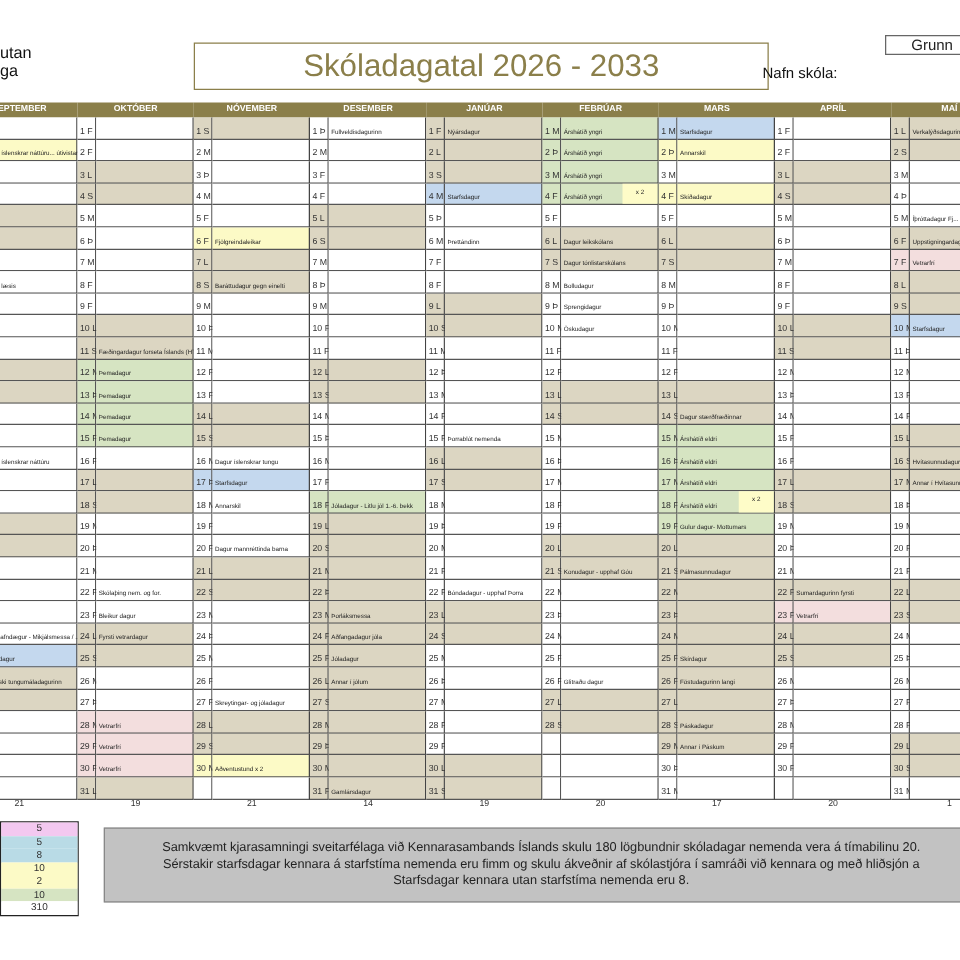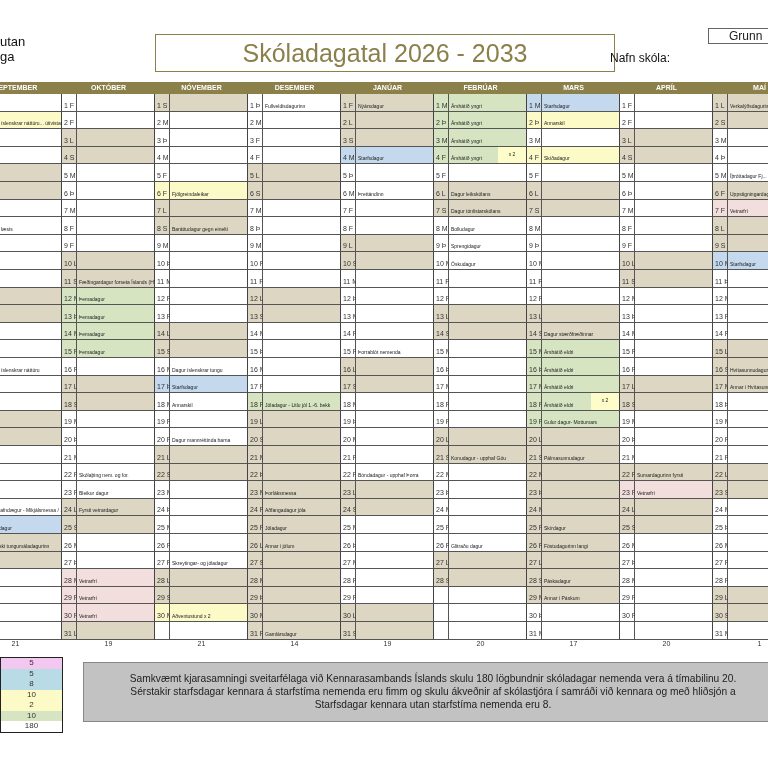--- a/index.html
+++ b/index.html
@@ -1664,20 +1664,20 @@
     <div class="tot" style="left: 744px; width: 93px;">1</div>
   </div>
 
 <div class="legend" id="legend">
     <div style="background: rgb(243, 200, 240);">5</div>
     <div style="background: rgb(185, 219, 230);">5</div>
     <div style="background: rgb(185, 219, 230);">8</div>
     <div style="background: rgb(252, 250, 198);">10</div>
     <div style="background: rgb(252, 250, 198);">2</div>
     <div style="background: rgb(214, 228, 194);">10</div>
-    <div style="background: rgb(255, 255, 255);">180</div>
+    <div style="background: rgb(255, 255, 255);">310</div>
   </div>
 
 <div class="note">
   <div>Samkvæmt kjarasamningi sveitarfélaga við Kennarasambands Íslands skulu 180 lögbundnir skóladagar nemenda vera á tímabilinu 20.</div>
   <div>Sérstakir starfsdagar kennara á starfstíma nemenda eru fimm og skulu ákveðnir af skólastjóra í samráði við kennara og með hliðsjón a</div>
   <div>Starfsdagar kennara utan starfstíma nemenda eru 8.</div>
 </div>
 
 </body></html>

